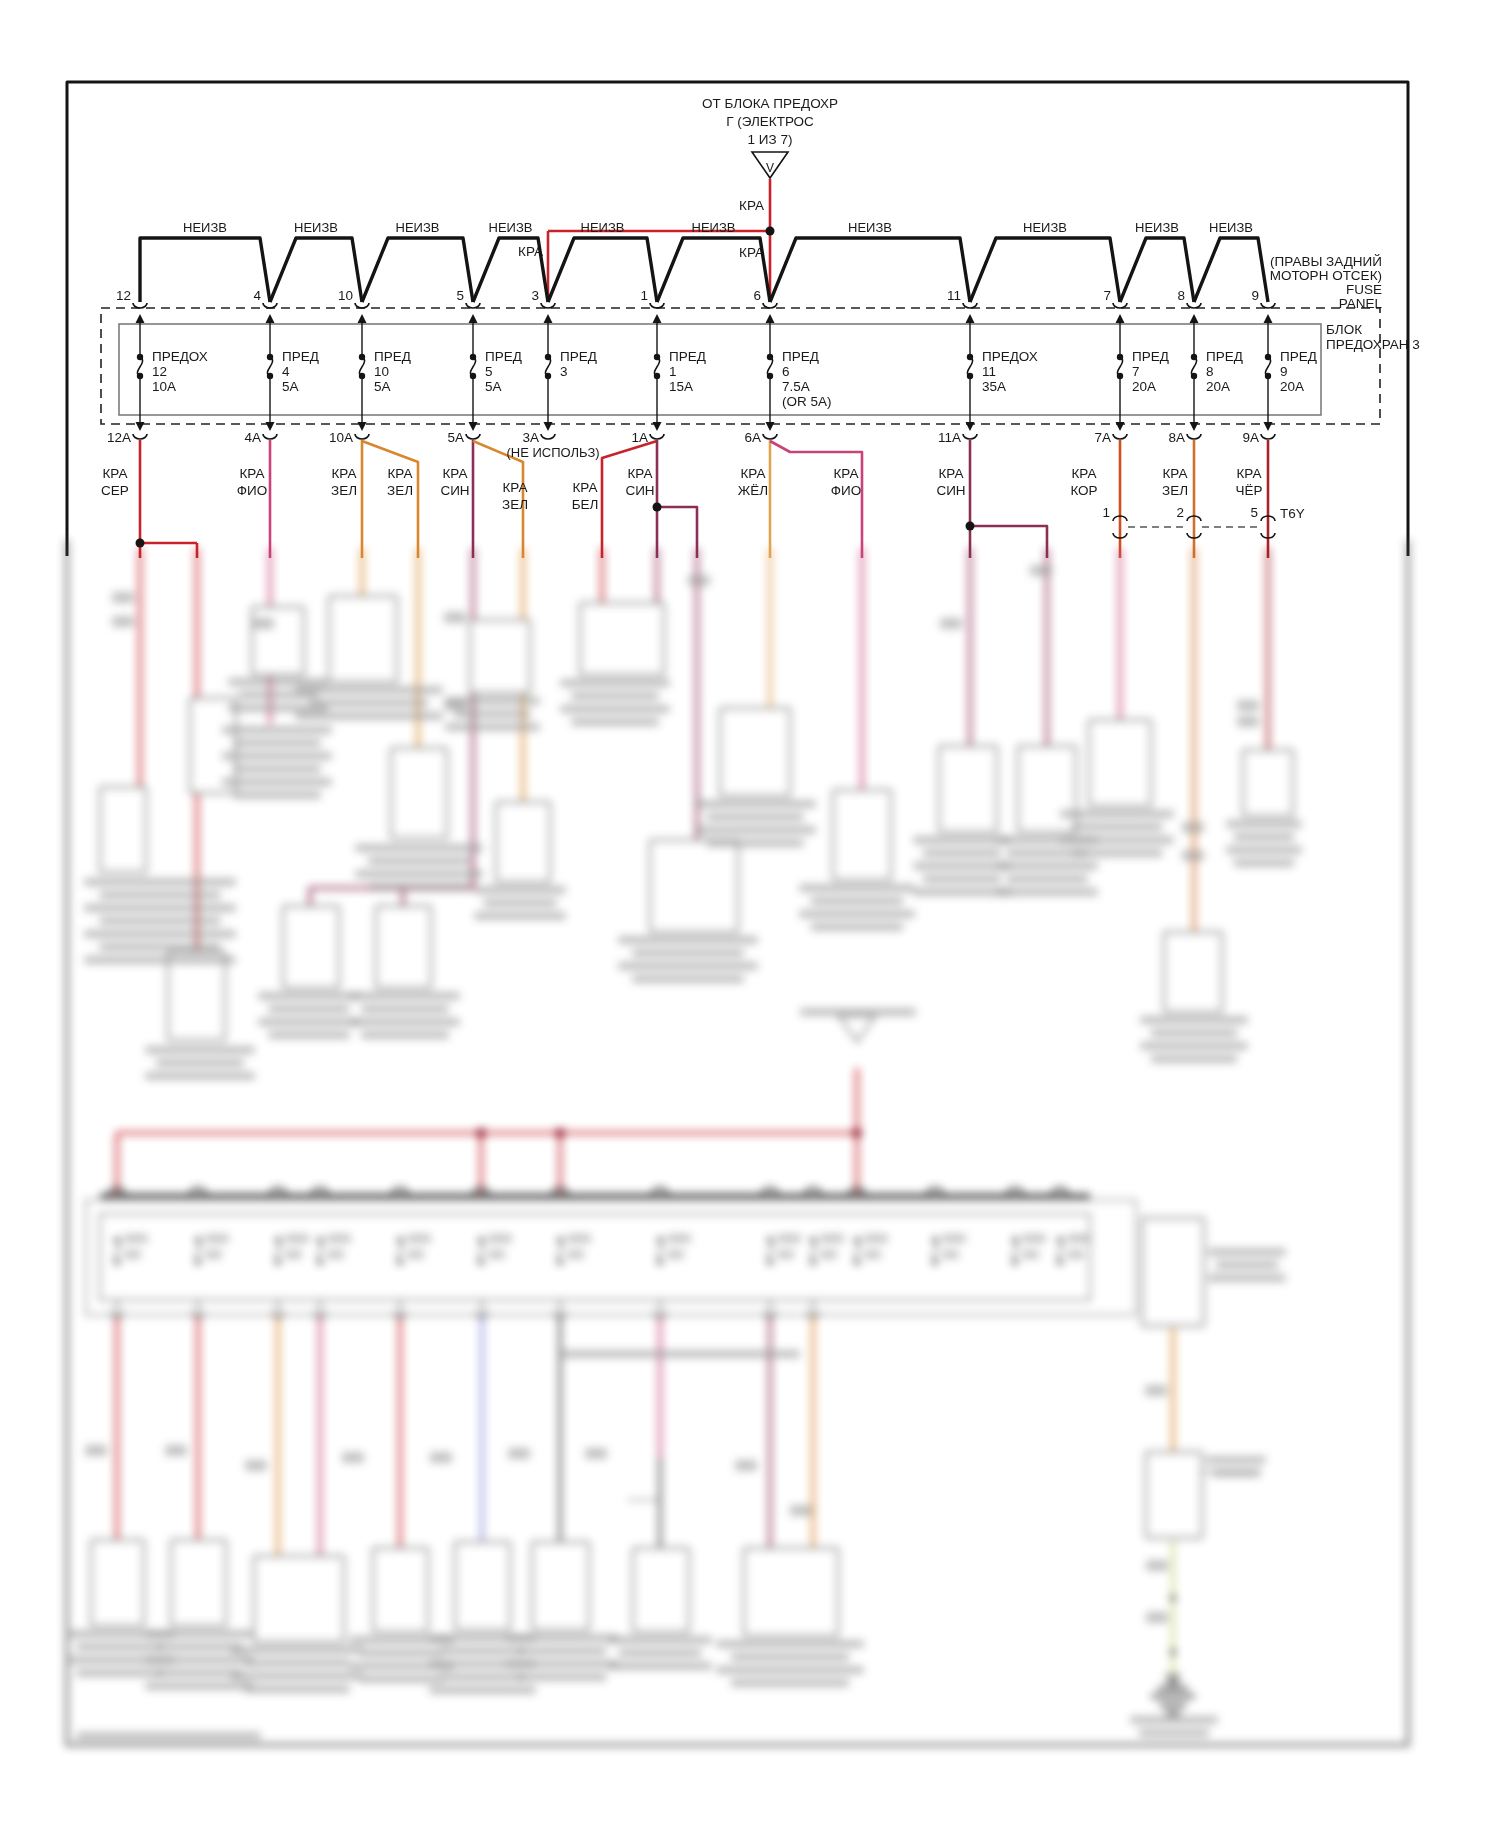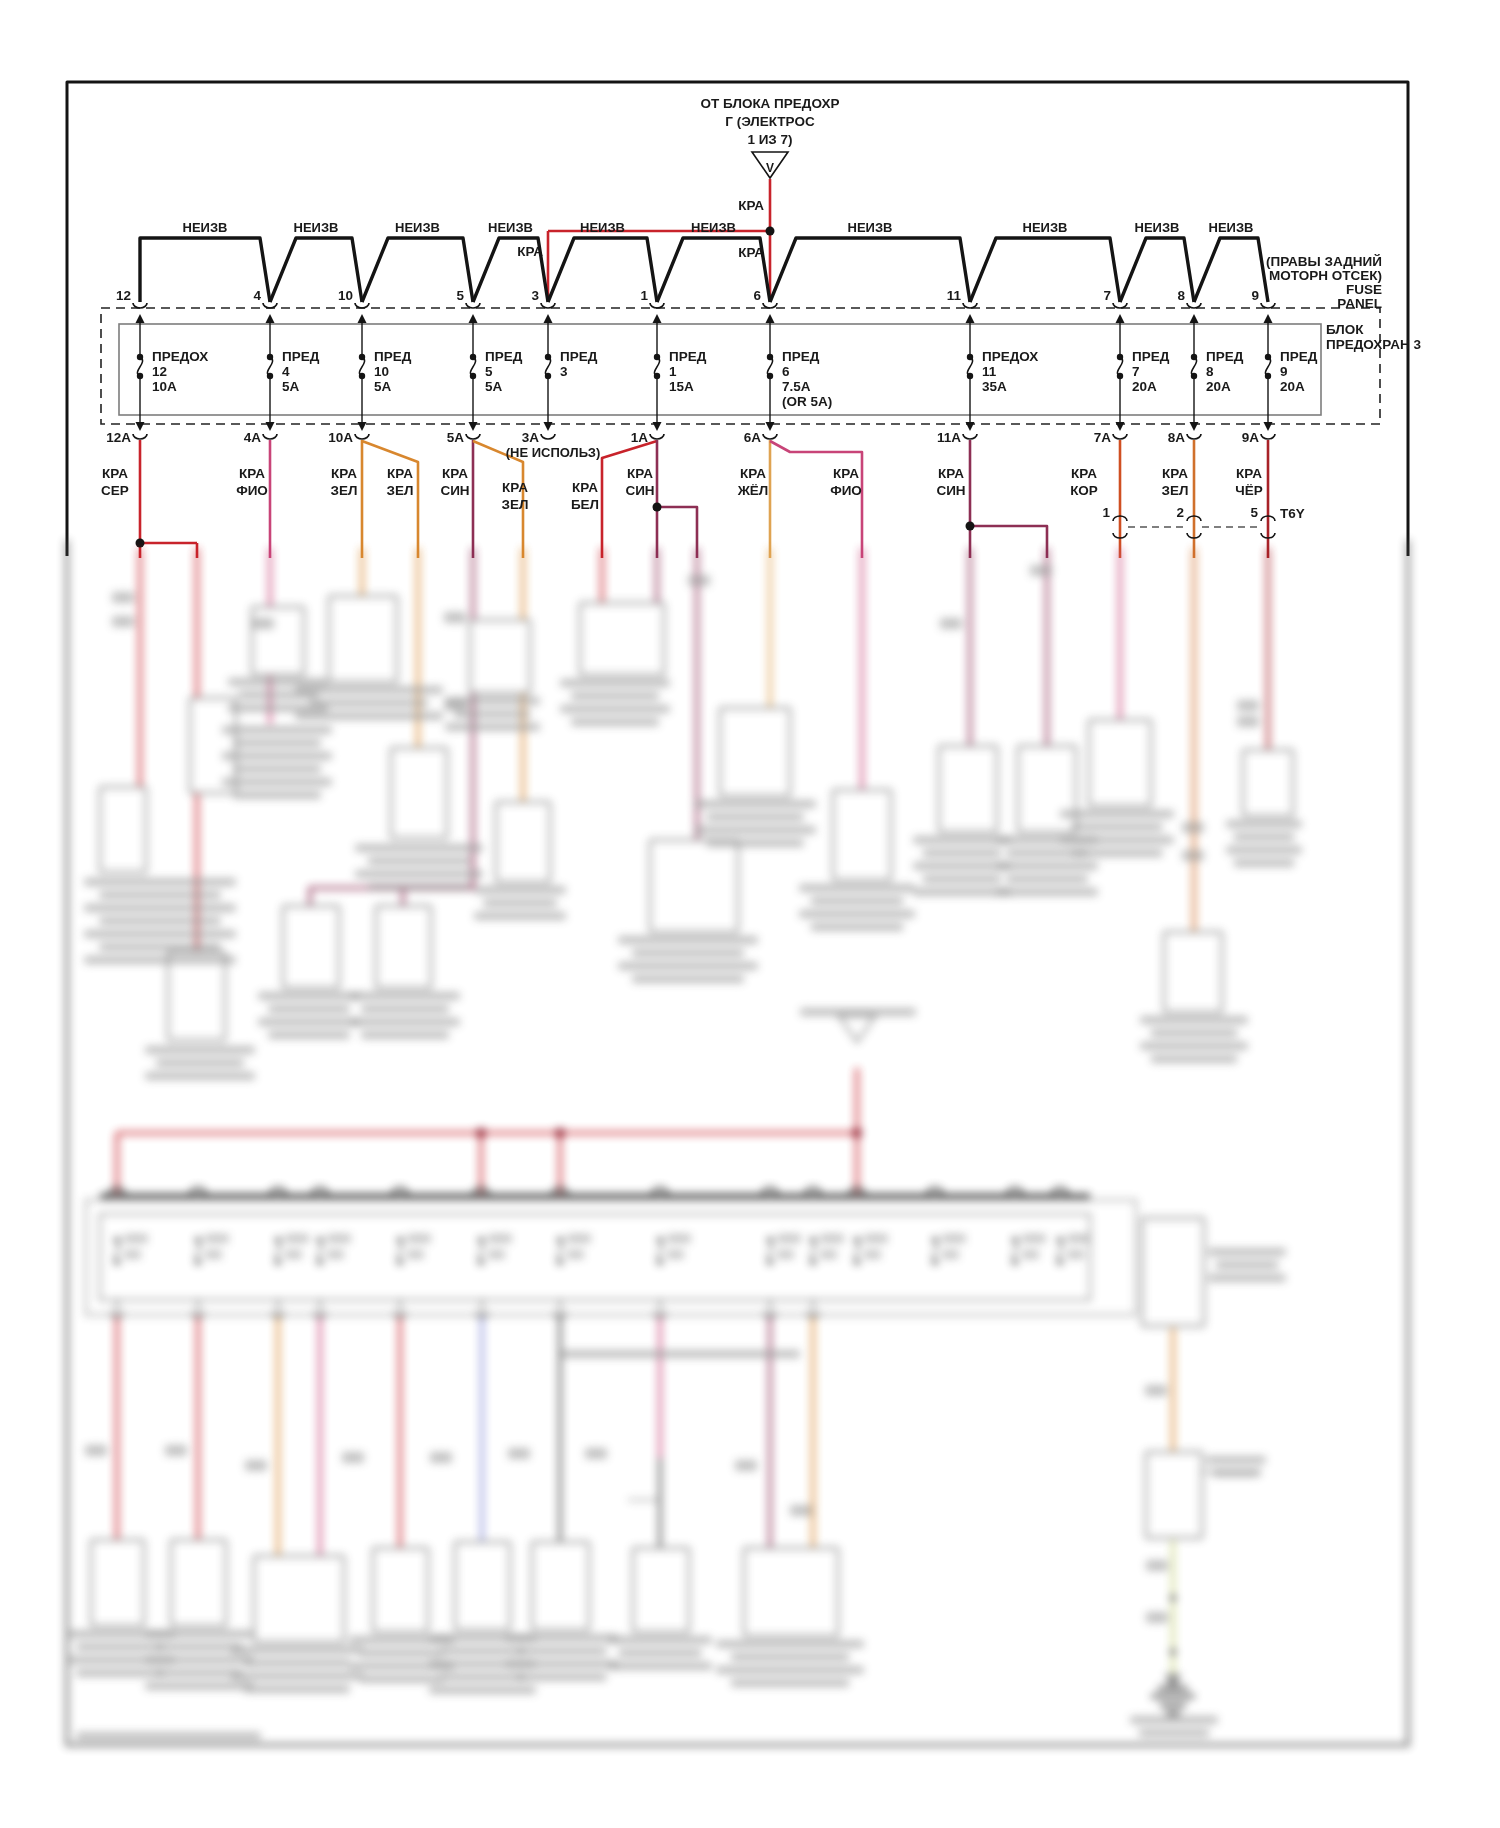--- a/index.html
+++ b/index.html
@@ -1,17 +1,17 @@
 <!DOCTYPE html>
 <html><head>
 <meta charset="utf-8">
 <style>
   html,body{margin:0;padding:0;background:#ffffff;}
   .page{position:relative;width:1500px;height:1828px;background:#ffffff;overflow:hidden;
-        font-family:"Liberation Sans", sans-serif;font-weight:bold;}
+        font-family:"Liberation Sans", sans-serif;}
   svg{position:absolute;left:0;top:0;}
   .blurwrap{position:absolute;left:0;top:0;width:1500px;height:1828px;filter:blur(4px);opacity:.92;}
   text{fill:#1a1a1a;}
 </style>
 </head>
 <body>
 
 <div class="page">
   <svg id="sharp" width="1500" height="1828" viewBox="0 0 1500 1828">
       <polyline points="67,556 67,82 1408,82 1408,556" fill="none" stroke="#141414" stroke-width="3" stroke-linejoin="round" stroke-linecap="butt"></polyline>

